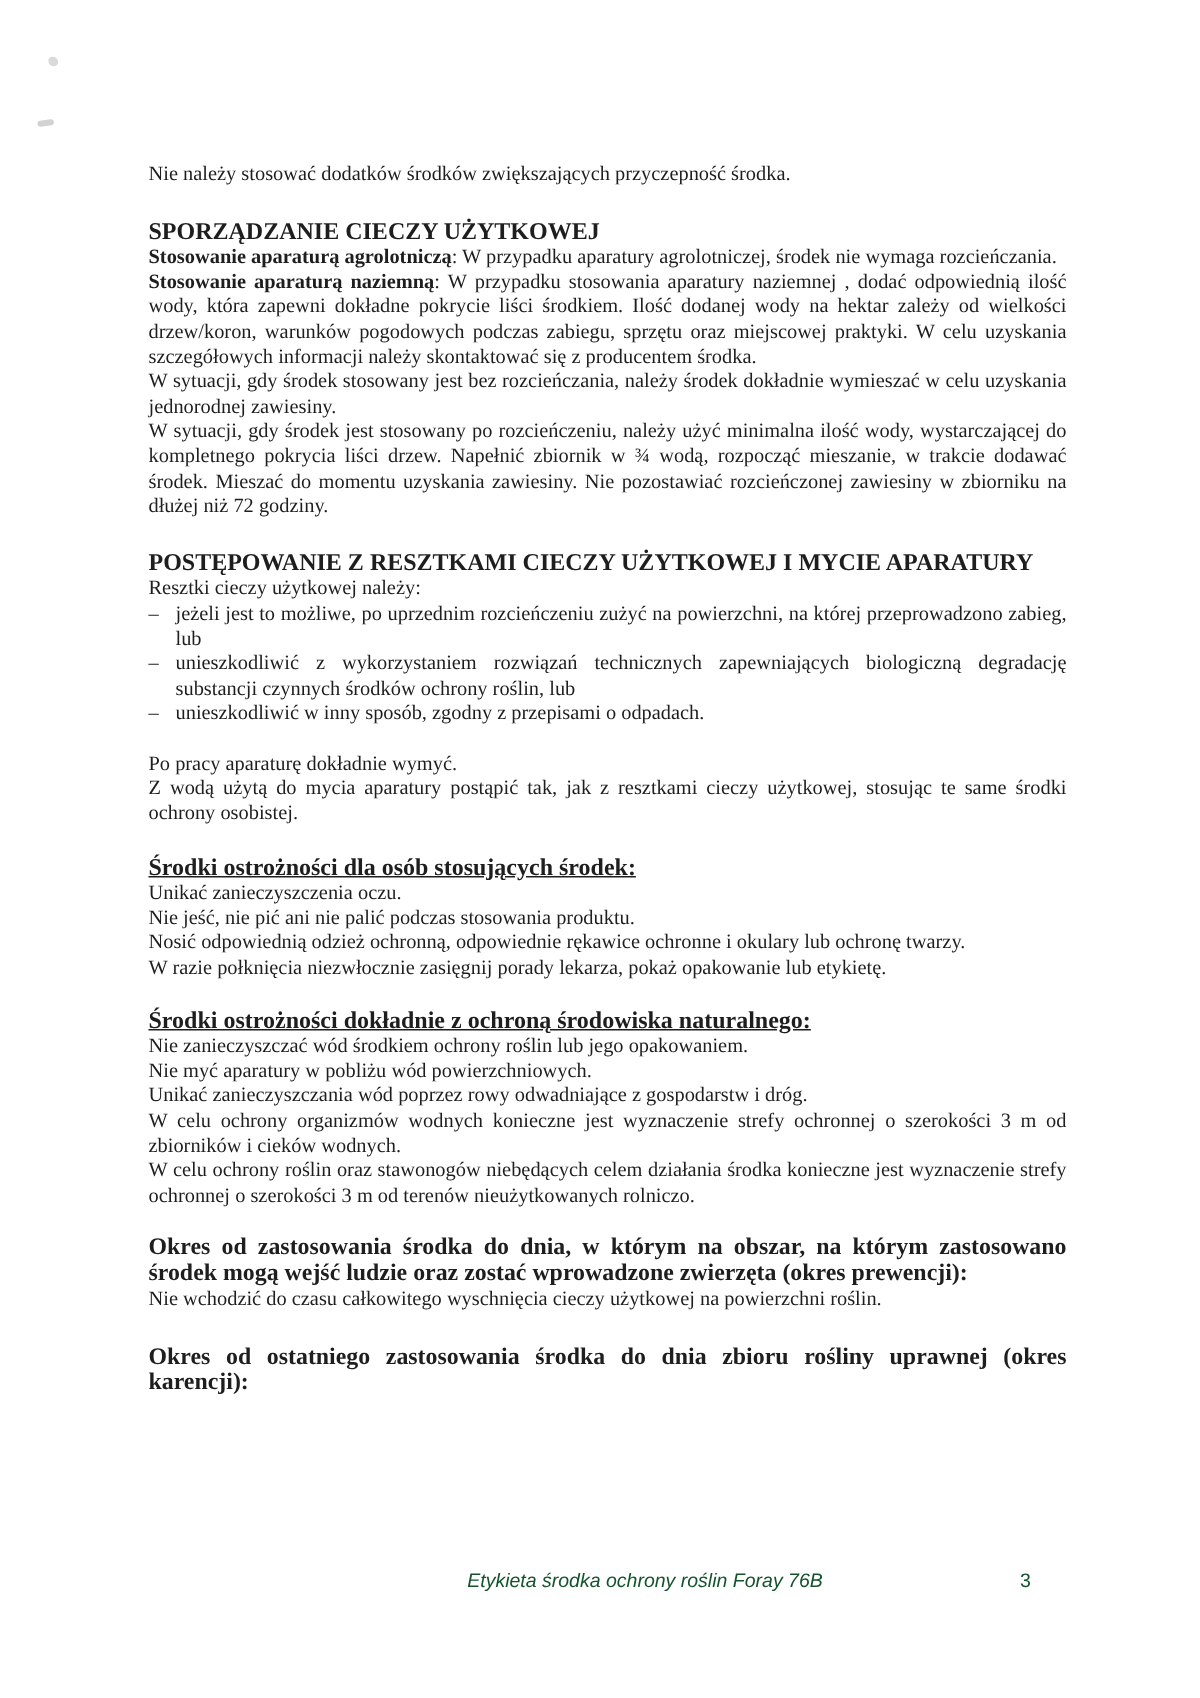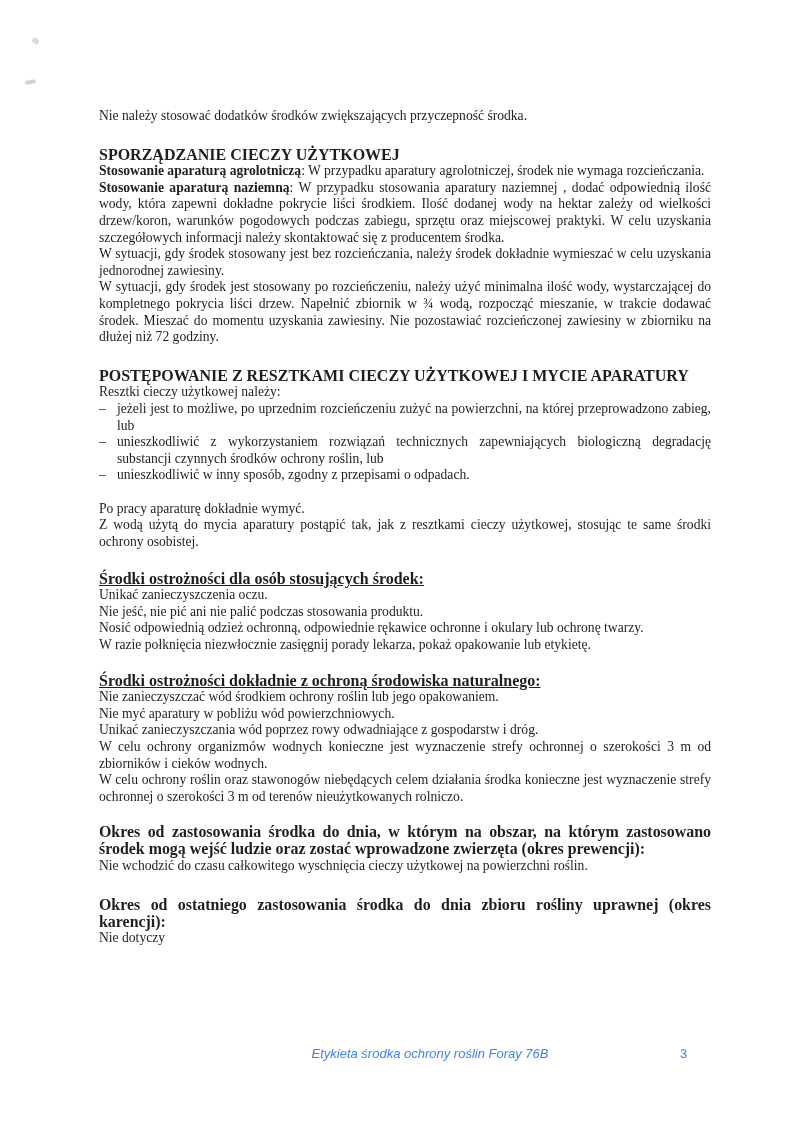--- a/index.html
+++ b/index.html
@@ -51,21 +51,21 @@
   .bullet .btext { flex: 1 1 auto; text-align: justify; }
 
   .footer {
     position: absolute;
     top: 1046px;
     left: 0;
     width: 800px;
     height: 22px;
     font-family: "Liberation Sans", sans-serif;
     font-size: 13px;
-    color: #3b82f6;
+    color: #14532d;
     padding-left: 48px;
   }
   .footer-title {
     position: absolute;
     left: 430px;
     transform: translateX(-50%);
     font-style: italic;
     white-space: nowrap;
   }
   .page-number {
@@ -130,21 +130,20 @@
       <p class="para">W celu ochrony roślin oraz stawonogów niebędących celem działania środka konieczne jest wyznaczenie strefy ochronnej o szerokości 3 m od terenów nieużytkowanych rolniczo.</p>
     </div>
 
     <div class="mt19">
       <h3 class="hb">Okres od zastosowania środka do dnia, w którym na obszar, na którym zastosowano środek mogą wejść ludzie oraz zostać wprowadzone zwierzęta (okres prewencji):</h3>
       <p class="line">Nie wchodzić do czasu całkowitego wyschnięcia cieczy użytkowej na powierzchni roślin.</p>
     </div>
 
     <div class="mt23">
       <h3 class="hb">Okres od ostatniego zastosowania środka do dnia zbioru rośliny uprawnej (okres karencji):</h3>
-      <p class="line">Nie dotyczy</p>
     </div>
 
   </div>
 
   <div class="footer">
     <span class="footer-title">Etykieta środka ochrony roślin Foray 76B</span>
     <span class="page-number">3</span>
   </div>
 
 </div>

